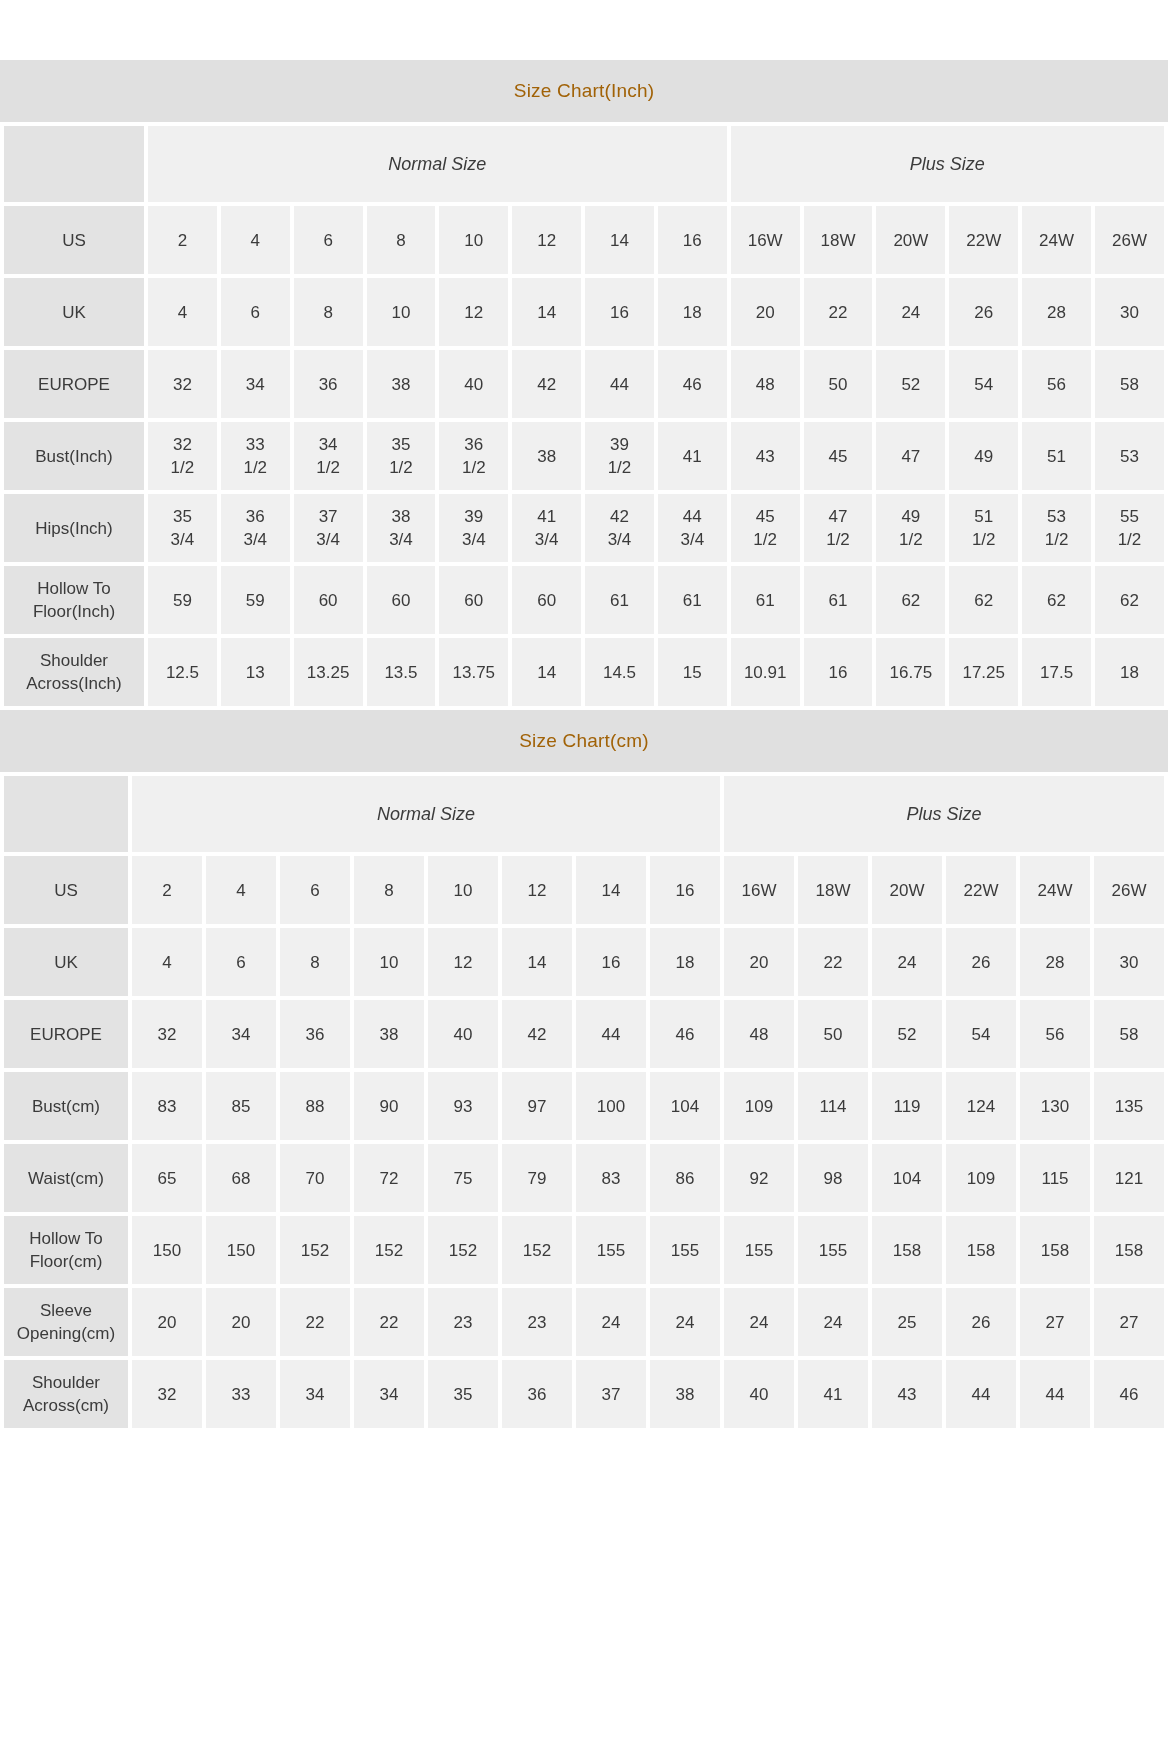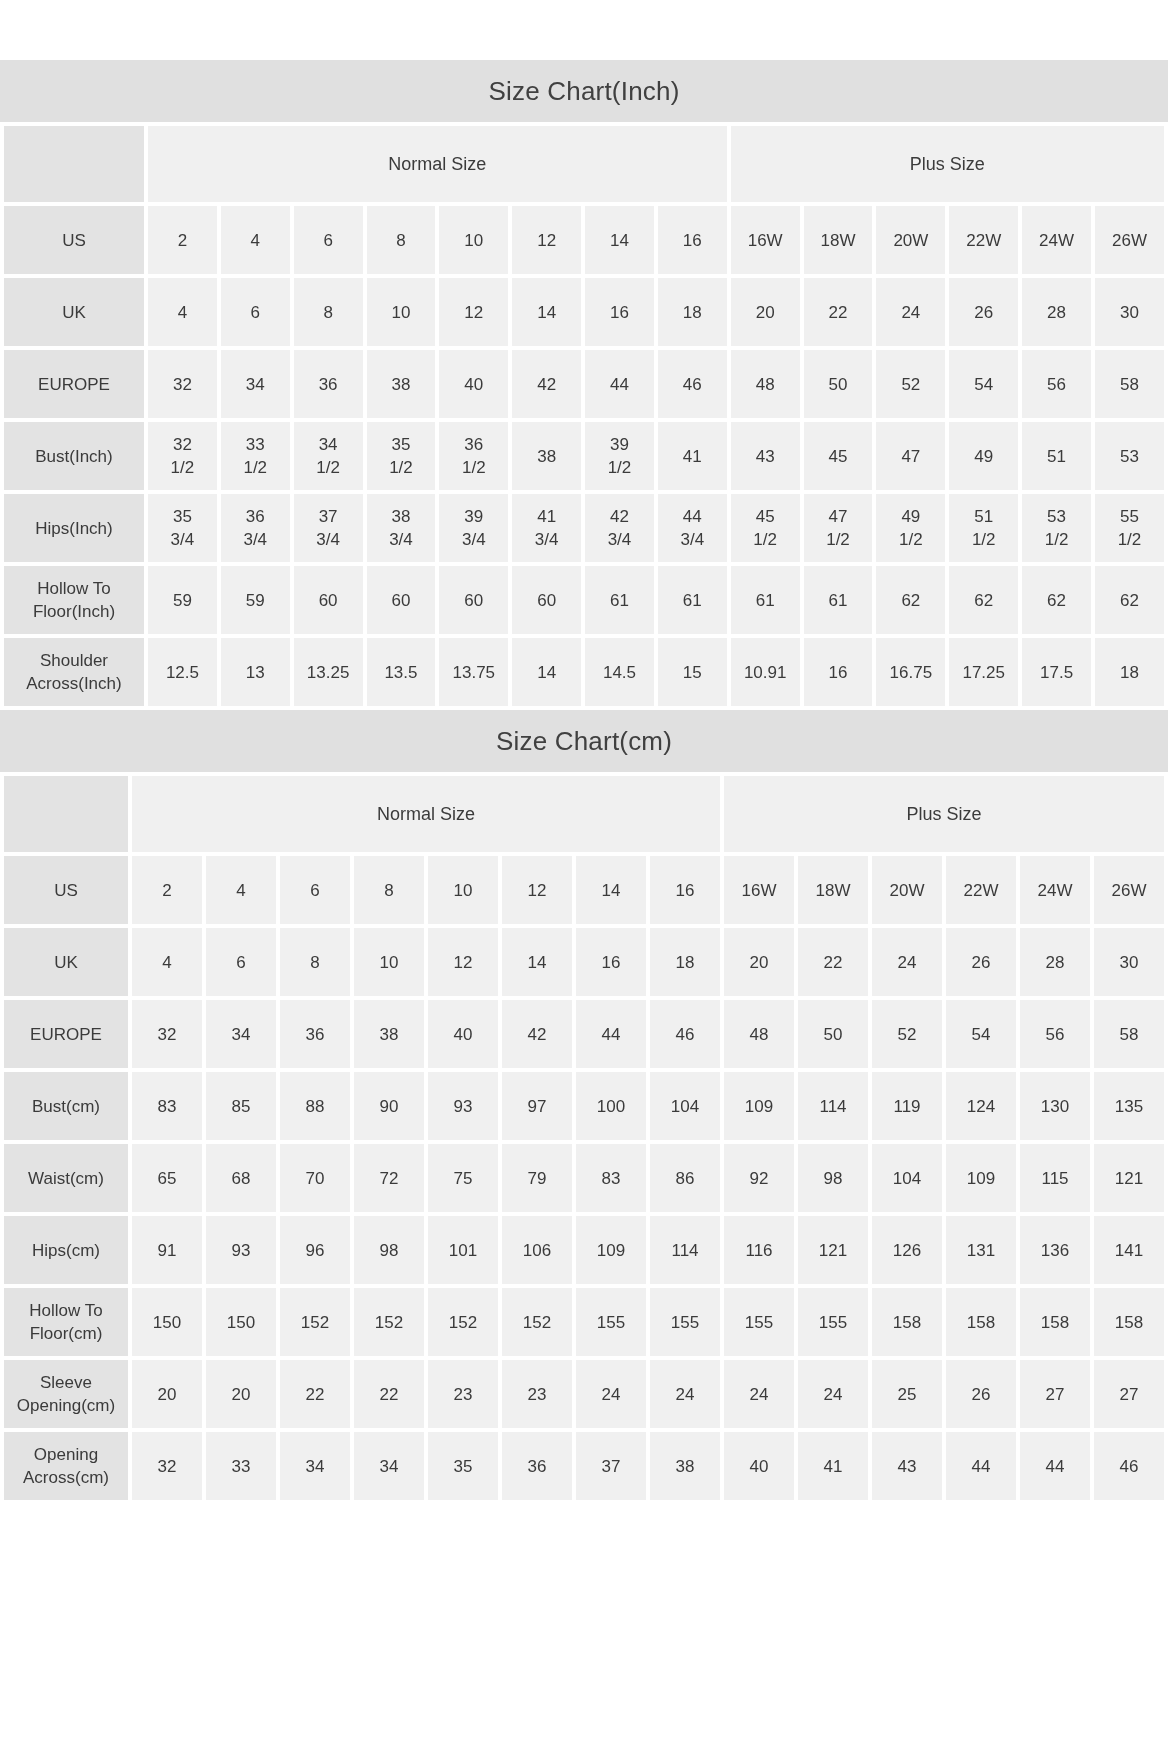--- a/index.html
+++ b/index.html
@@ -17,22 +17,22 @@
   }
   .chart-block {
     width: 100%;
   }
   .chart-title {
     background: #e0e0e0;
     height: 62px;
     display: flex;
     align-items: center;
     justify-content: center;
-    font-size: 26px;
-    color: #404040;
+    font-size: 19px;
+    color: #a16207;
     letter-spacing: 0.2px;
   }
   table.size-table {
     width: 100%;
     border-collapse: separate;
     border-spacing: 4px;
     table-layout: fixed;
     background: #ffffff;
   }
   table.size-table td {
@@ -40,20 +40,21 @@
     text-align: center;
     vertical-align: middle;
     font-size: 17px;
     line-height: 23px;
     height: 64px;
     padding: 2px 3px;
     overflow: hidden;
   }
   table.size-table tr.group-row td {
     height: 72px;
+    font-style: italic;
   }
   table.size-table td.corner-cell,
   table.size-table td.label-cell {
     background: #e3e3e3;
   }
   table.size-table td.group-cell {
     background: #f0f0f0;
     font-size: 18px;
   }
   table.size-table td.value-cell {
@@ -305,37 +306,20 @@
           <td class="value-cell">83</td>
           <td class="value-cell">86</td>
           <td class="value-cell">92</td>
           <td class="value-cell">98</td>
           <td class="value-cell">104</td>
           <td class="value-cell">109</td>
           <td class="value-cell">115</td>
           <td class="value-cell">121</td>
         </tr>
         <tr>
-          <td class="label-cell">Hips(cm)</td>
-          <td class="value-cell">91</td>
-          <td class="value-cell">93</td>
-          <td class="value-cell">96</td>
-          <td class="value-cell">98</td>
-          <td class="value-cell">101</td>
-          <td class="value-cell">106</td>
-          <td class="value-cell">109</td>
-          <td class="value-cell">114</td>
-          <td class="value-cell">116</td>
-          <td class="value-cell">121</td>
-          <td class="value-cell">126</td>
-          <td class="value-cell">131</td>
-          <td class="value-cell">136</td>
-          <td class="value-cell">141</td>
-        </tr>
-        <tr>
           <td class="label-cell">Hollow To Floor(cm)</td>
           <td class="value-cell">150</td>
           <td class="value-cell">150</td>
           <td class="value-cell">152</td>
           <td class="value-cell">152</td>
           <td class="value-cell">152</td>
           <td class="value-cell">152</td>
           <td class="value-cell">155</td>
           <td class="value-cell">155</td>
           <td class="value-cell">155</td>
@@ -356,21 +340,21 @@
           <td class="value-cell">24</td>
           <td class="value-cell">24</td>
           <td class="value-cell">24</td>
           <td class="value-cell">24</td>
           <td class="value-cell">25</td>
           <td class="value-cell">26</td>
           <td class="value-cell">27</td>
           <td class="value-cell">27</td>
         </tr>
         <tr>
-          <td class="label-cell">Opening Across(cm)</td>
+          <td class="label-cell">Shoulder Across(cm)</td>
           <td class="value-cell">32</td>
           <td class="value-cell">33</td>
           <td class="value-cell">34</td>
           <td class="value-cell">34</td>
           <td class="value-cell">35</td>
           <td class="value-cell">36</td>
           <td class="value-cell">37</td>
           <td class="value-cell">38</td>
           <td class="value-cell">40</td>
           <td class="value-cell">41</td>

